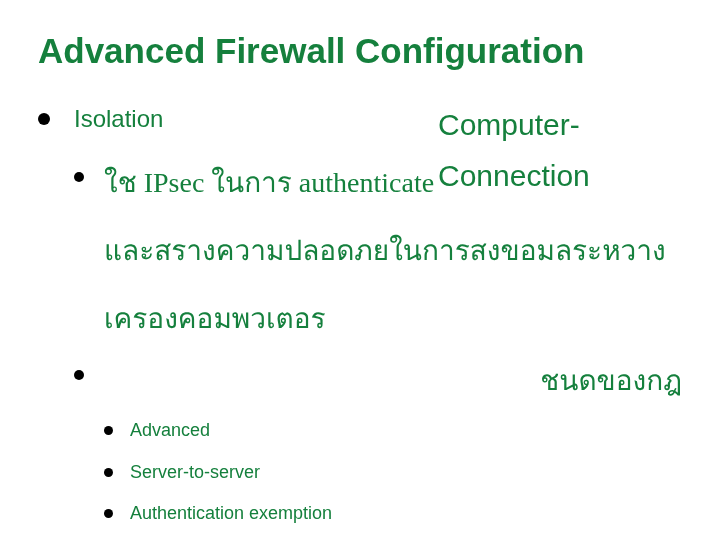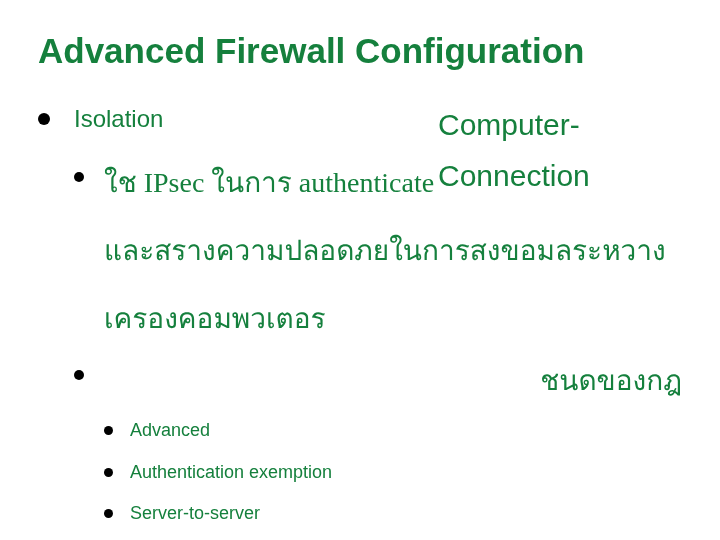--- a/index.html
+++ b/index.html
@@ -115,18 +115,18 @@
     </li>
     <li class="lvl1-cont">Isolation</li>
 
     <li class="lvl2 bullet">ใช    IPsec ในการ authenticate</li>
     <li class="lvl2-cont">และสรางความปลอดภยในการสงขอมลระหวาง</li>
     <li class="lvl2-cont" style="margin-bottom:10px;">เครองคอมพวเตอร</li>
 
     <li class="lvl2 bullet" style="margin-bottom:4px;text-align:right;">ชนดของกฎ</li>
 
     <li class="lvl3 bullet">Advanced</li>
+    <li class="lvl3 bullet">Server-to-server</li>
     <li class="lvl3 bullet">Authentication exemption</li>
-    <li class="lvl3 bullet">Server-to-server</li>
     <li class="lvl3 bullet">Tunnel</li>
 
   </ul>
 </div>
 
 </body></html>

